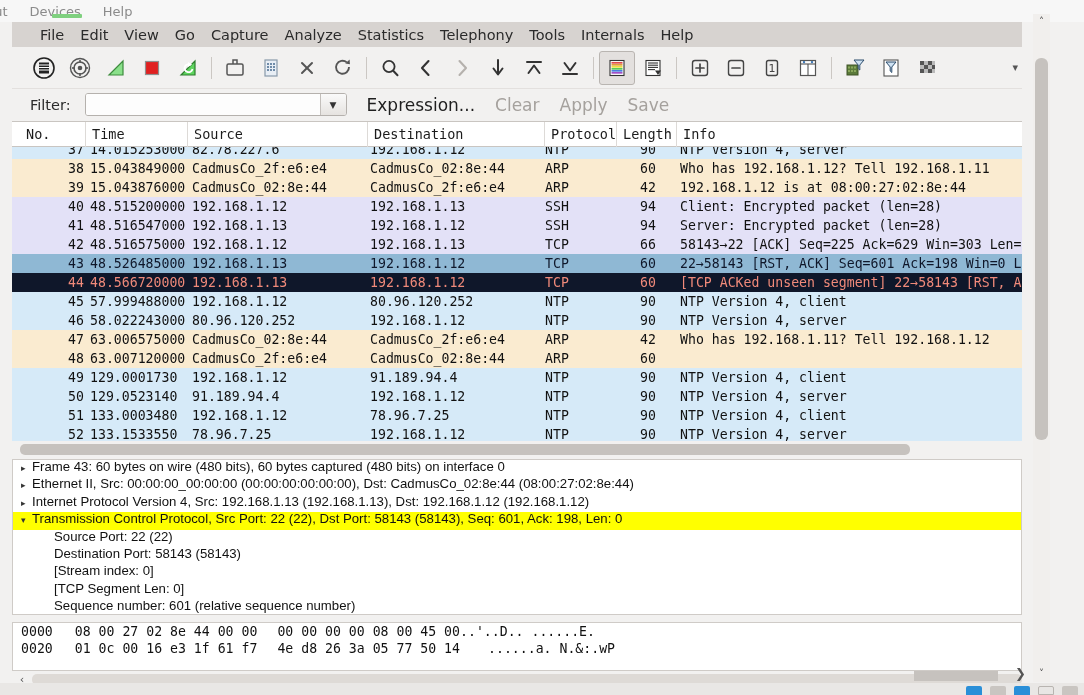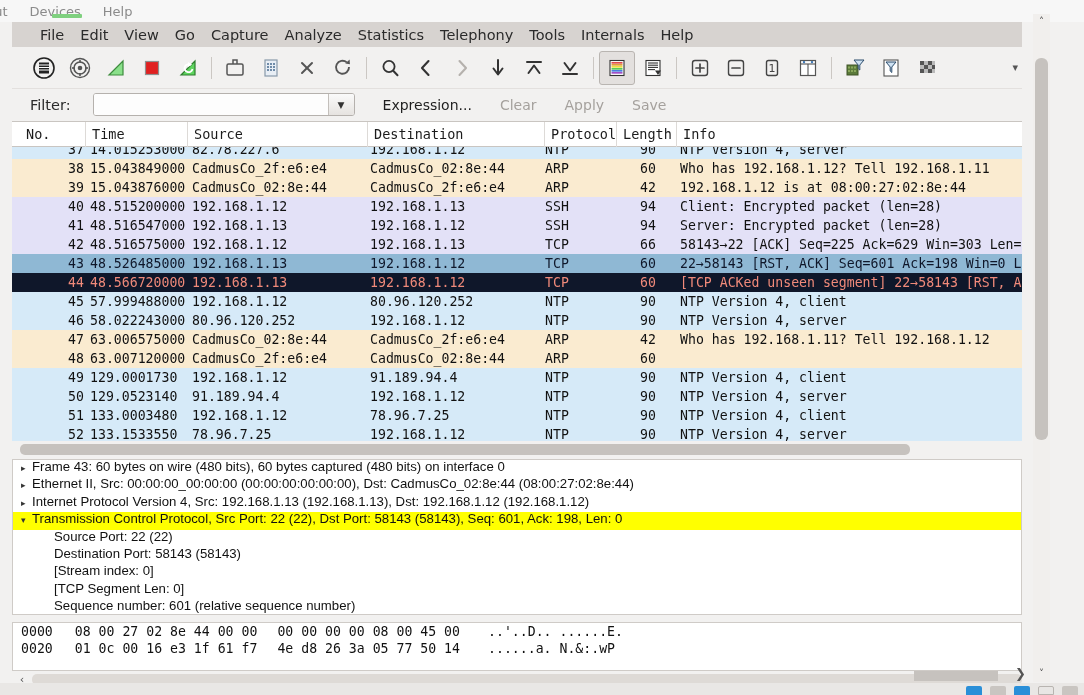--- a/index.html
+++ b/index.html
@@ -47,41 +47,41 @@
   }
   .tb-btn.pressed {
     background: #e3e0de; border: 1px solid #b9b5b1; border-radius: 3px;
   }
   .tb-sep { width: 1px; height: 22px; background: #cbc7c3; margin: 0 5px; }
   .tb-caret { margin-left: auto; margin-right: 4px; color: #555; font-size: 11px; }
 
   
   .filterbar {
     position: absolute; left: 12px; top: 89px; width: 1010px; height: 31px;
-    display: flex; align-items: center; padding-left: 18px; gap: 12px;
+    display: flex; align-items: center; padding-left: 18px; gap: 4px;
     background: #f2f1f0;
   }
   .filter-label { font-size: 14.5px; color: #2b2b2b; margin-right: 10px; }
   .filter-input-wrap {
     width: 262px; height: 23px; display: flex;
     border: 1px solid #b5b1ad; border-radius: 3px; background: #fff; overflow: hidden;
   }
   .filter-input {
     flex: 1; border: none; outline: none; height: 100%;
     font-family: "DejaVu Sans Mono", monospace; font-size: 12px; padding: 0 5px;
     background: #fdfdfd;
   }
   .filter-drop {
     width: 26px; height: 100%;
     background: linear-gradient(#fafafa,#e6e3e0);
     border-left: 1px solid #c3bfbb;
     display: flex; align-items: center; justify-content: center;
     font-size: 9px; color: #333;
   }
-  .fbtn { font-size: 14px; margin-left: 16px; white-space: nowrap; }
+  .fbtn { font-size: 17px; margin-left: 16px; white-space: nowrap; }
   .fbtn.active { color: #1f1f1f; }
   .fbtn.dim { color: #a5a19d; }
 
   
   .plist-head {
     position: absolute; left: 12px; top: 121px; width: 1010px; height: 26px;
     background: #ffffff; border-top: 1px solid #c9c5c1; border-bottom: 1px solid #c9c5c1;
   }
   .plist-head .col {
     position: absolute; top: 0; height: 25px; line-height: 25px;
@@ -617,21 +617,21 @@
         <div class="drow"><span class="tri"></span><span class="indent"></span><span>Source Port: 22 (22)</span></div>
         <div class="drow"><span class="tri"></span><span class="indent"></span><span>Destination Port: 58143 (58143)</span></div>
         <div class="drow"><span class="tri"></span><span class="indent"></span><span>[Stream index: 0]</span></div>
         <div class="drow"><span class="tri"></span><span class="indent"></span><span>[TCP Segment Len: 0]</span></div>
         <div class="drow"><span class="tri"></span><span class="indent"></span><span>Sequence number: 601    (relative sequence number)</span></div>
       </div>
   </div>
 
   <div class="hexpane">
     <div id="hex-rows">
-        <div class="hrow"><span style="margin-right: 22px;">0000</span><span style="margin-right: 20px;">08 00 27 02 8e 44 00 00</span><span style="margin-right: 28px;">00 00 00 00 08 00 45 00</span><span>..'..D.. ......E.</span></div>
+        <div class="hrow"><span style="margin-right: 22px;">0000</span><span style="margin-right: 20px;">08 00 27 02 8e 44 00 00</span><span style="">00 00 00 00 08 00 45 00</span><span>..'..D.. ......E.</span></div>
         <div class="hrow"><span style="margin-right: 22px;">0020</span><span style="margin-right: 20px;">01 0c 00 16 e3 1f 61 f7</span><span style="margin-right: 28px;">4e d8 26 3a 05 77 50 14</span><span>......a. N.&amp;:.wP</span></div>
       </div>
   </div>
   <div class="hex-hscroll">
     <span class="arrow">‹</span>
     <div class="track"></div>
   </div>
 
   <div class="vscroll-outer">
     <span class="arw">˄</span>

